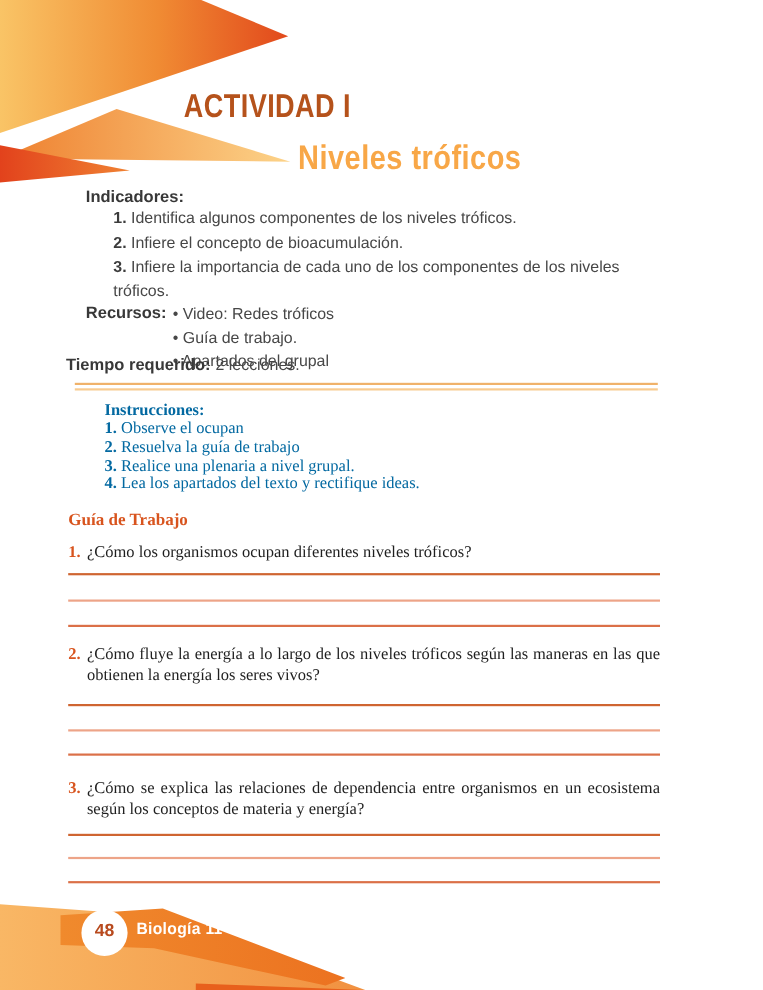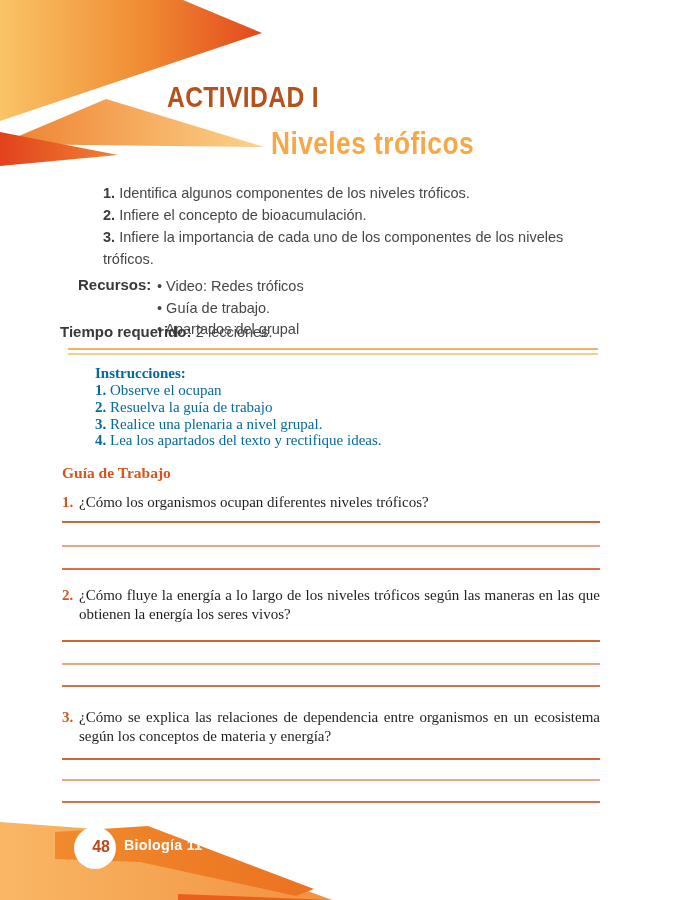--- a/index.html
+++ b/index.html
@@ -21,21 +21,21 @@
     position:absolute;left:271px;top:126px;
     font-size:31px;font-weight:800;letter-spacing:.5px;
     color:var(--title2,#f8a747);
     transform:scaleX(.85);transform-origin:left top;white-space:nowrap;
   }
 
   .sans-h{font-size:15px;font-weight:bold;color:#383838;}
   .sans-t{font-size:14.5px;color:#474747;}
 
   .indicators{position:absolute;left:78px;top:171px;width:540px;}
-  .indicators .items{margin-top:11px;}
+  .indicators .items{margin-top:0;}
   .ind-item{line-height:22px;padding-left:25px;}
   .ind-item b{color:#3c3c3c;}
 
   .resources{position:absolute;left:78px;top:276px;}
   .res-items{position:absolute;left:79px;top:0;width:420px;white-space:nowrap;}
   .res-item{line-height:21.5px;}
 
   .time-row{position:absolute;left:60px;top:323px;white-space:nowrap;}
 
   .rule{position:absolute;left:68px;width:530px;height:0;border-top:2px solid var(--rule1,#f0b26a);}
@@ -61,21 +61,21 @@
   .q1{top:493px;}
   .q2{top:586px;}
   .q3{top:708px;}
 
   .ans-line{position:absolute;left:62px;width:538px;height:0;border-top:2px solid #db7048;}
   .lc1{border-top-color:var(--line1,#cf6531);}
   .lc2{border-top-color:var(--line2,#eda488);}
   .lc3{border-top-color:var(--line3,#db7048);}
 
   .page-number{
-    position:absolute;left:80px;top:838px;width:30px;text-align:right;
+    position:absolute;left:80px;top:838px;width:30px;text-align:center;
     font-size:16px;font-weight:bold;color:var(--circle-text,#b84a1e);
   }
   .book-title{
     position:absolute;left:124px;top:836px;
     font-size:15px;font-weight:800;color:#ffffff;letter-spacing:.3px;
     transform:scaleX(.95);transform-origin:left top;white-space:nowrap;
   }
 </style>
 </head>
 <body>
@@ -100,20 +100,21 @@
     </defs>
     <polygon points="0,0 183,0 262,33 0,121" fill="url(#gA)"></polygon>
     <polygon points="106,99 264,147 0,144" fill="url(#gB)"></polygon>
     <polygon points="0,132 118,155 0,166" fill="url(#gC)"></polygon>
   </svg>
 
   <div class="activity-title">ACTIVIDAD I</div>
   <div class="main-title">Niveles tróficos</div>
 
   <div class="indicators">
+    <div class="sans-h">Indicadores:</div>
     <div class="items">
       <div class="ind-item sans-t">
         <b>1.</b>
         <span>Identifica algunos componentes de los niveles tróficos.</span>
       </div>
       <div class="ind-item sans-t">
         <b>2.</b>
         <span>Infiere el concepto de bioacumulación.</span>
       </div>
       <div class="ind-item sans-t">

